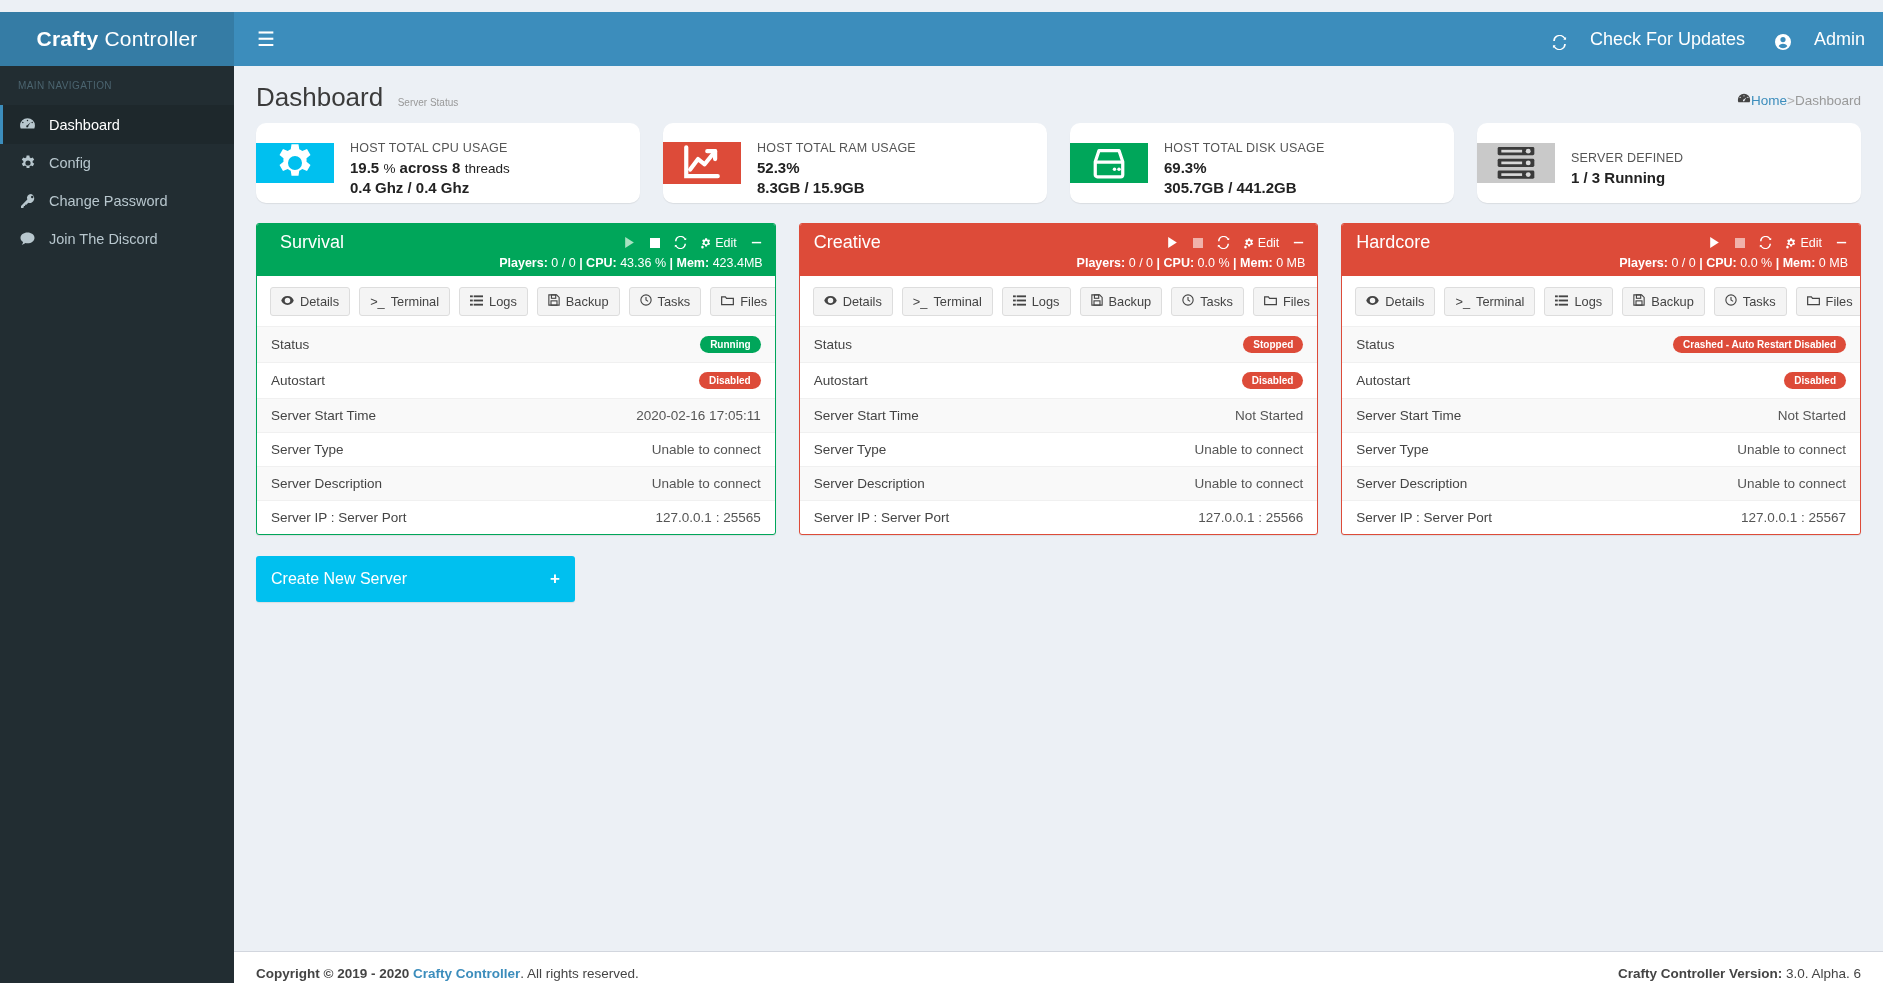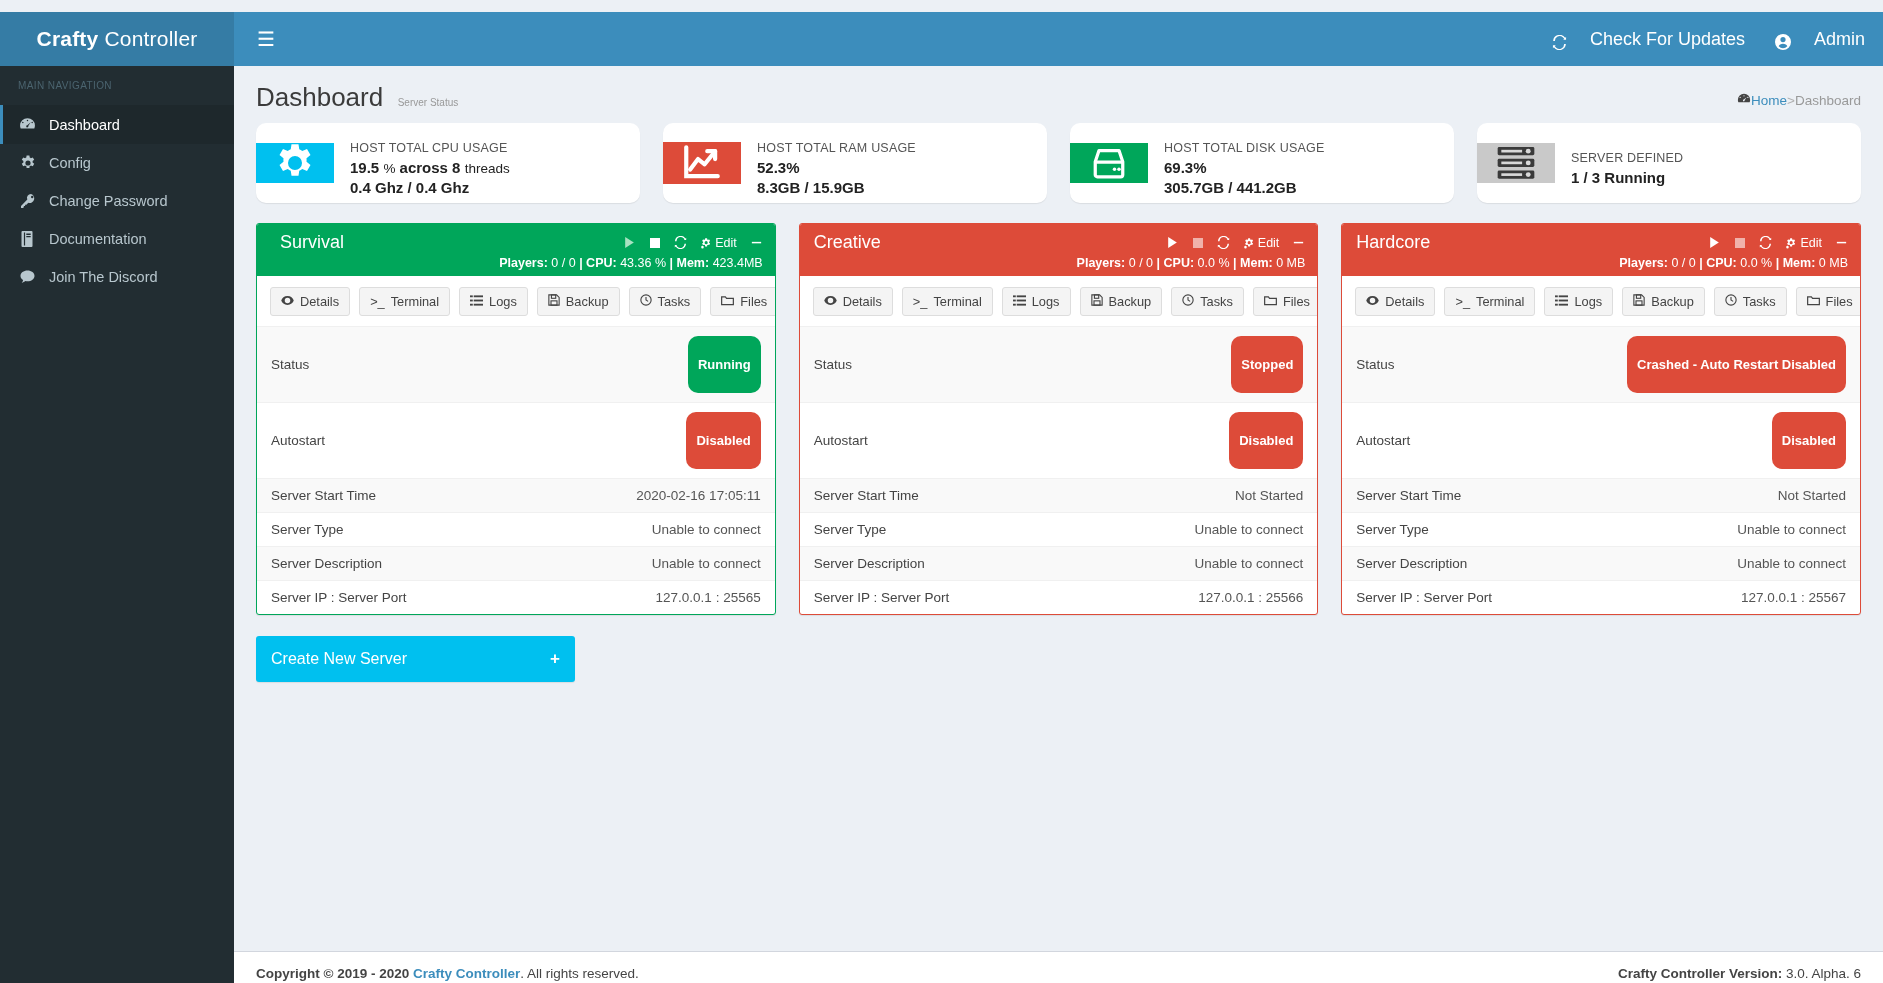--- a/index.html
+++ b/index.html
@@ -112,22 +112,22 @@
     font-size: 12.8px; color: #444; padding: 6px 10px; cursor: pointer;
     display: flex; align-items: center; gap: 6px; white-space: nowrap;
   }
   .detail-row {
     display: flex; justify-content: space-between; align-items: center;
     padding: 9px 14px; border-top: 1px solid #f0f0f0; font-size: 13.5px; color: #444;
   }
   .detail-row:nth-child(odd) { background: #f9f9f9; }
   .detail-val { color: #555; }
   .badge {
-    border-radius: 10px; color: #fff; font-size: 13px; font-weight: 700;
-    padding: 21px 10px; display: inline-block;
+    border-radius: 10px; color: #fff; font-size: 10px; font-weight: 700;
+    padding: 3px 10px; display: inline-block;
   }
   .badge.green { background: #00a65a; }
   .badge.red { background: #dd4b39; }
 
   .create-btn {
     margin-top: 21px; width: 319px; background: #00c0ef; color: #fff;
     border-radius: 3px; padding: 13px 15px; display: flex;
     align-items: center; justify-content: space-between;
     font-size: 16px; cursor: pointer; box-shadow: 0 1px 1px rgba(0,0,0,.08);
   }
@@ -201,28 +201,20 @@
 
       <div class="nav-item">
         <span class="nav-icon">
           <svg width="16" height="16" viewBox="0 0 16 16" fill="#b8c7ce">
               <path d="M11 1a4 4 0 0 0-3.7 5.6L1 13v2h2l.8-.8V13h1.3v-1.3h1.3l1.9-1.9A4 4 0 1 0 11 1zm1.2 1.8a1.2 1.2 0 1 1 0 2.4 1.2 1.2 0 0 1 0-2.4z"></path>
             </svg>
         </span>
         <span>Change Password</span>
       </div>
 
-      <div class="nav-item">
-        <span class="nav-icon">
-          <svg width="15" height="16" viewBox="0 0 14 16" fill="#b8c7ce">
-              <path d="M2 0h9a1 1 0 0 1 1 1v14a1 1 0 0 1-1 1H2a1 1 0 0 1-1-1V1a1 1 0 0 1 1-1zm1.4 1.6v12.8h1.2V1.6H3.4zm2.4 1v1.3h4.4V2.6H5.8zm0 2.4v1.2h4.4V5H5.8z"></path>
-            </svg>
-        </span>
-        <span>Documentation</span>
-      </div>
 
       <div class="nav-item">
         <span class="nav-icon">
           <svg width="17" height="16" viewBox="0 0 16 16" fill="#b8c7ce">
               <path d="M8 1.5C4.1 1.5 1 3.9 1 6.9c0 1.7 1 3.2 2.6 4.2-.1.9-.6 1.9-1.4 2.6 1.4-.2 2.8-.8 3.8-1.6.6.1 1.3.2 2 .2 3.9 0 7-2.4 7-5.4S11.9 1.5 8 1.5z"></path>
             </svg>
         </span>
         <span>Join The Discord</span>
       </div>
     </div>

